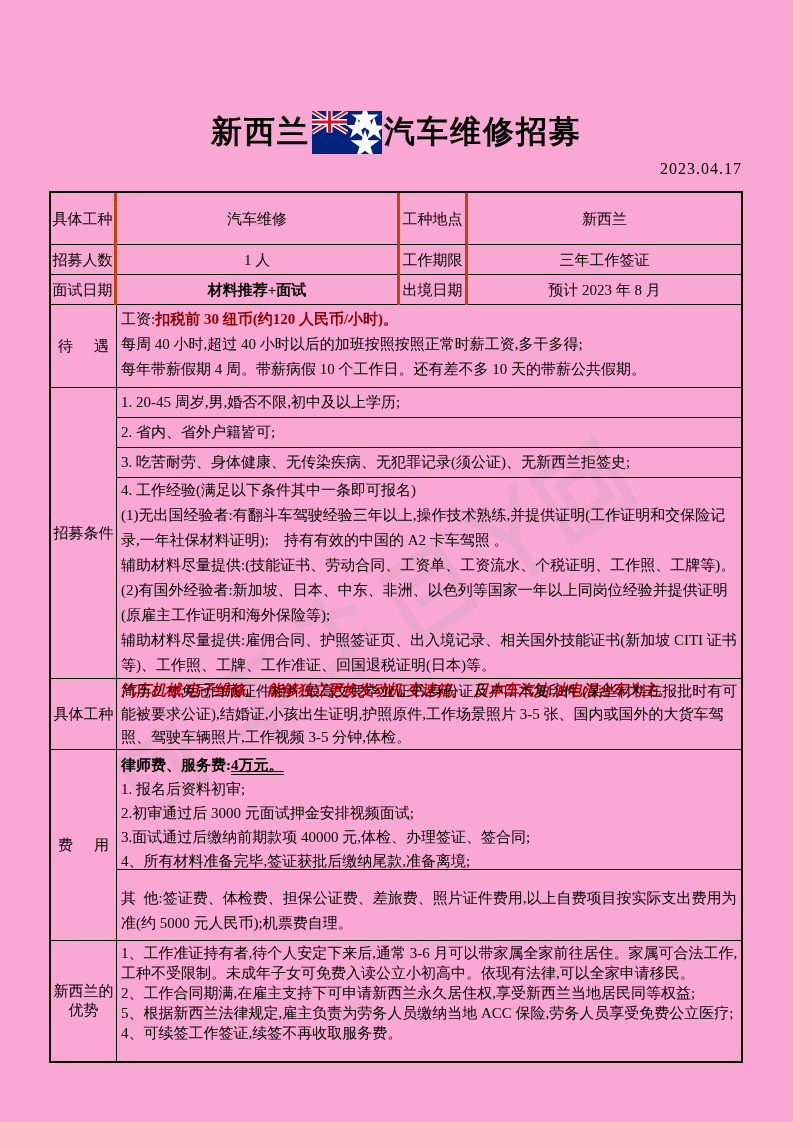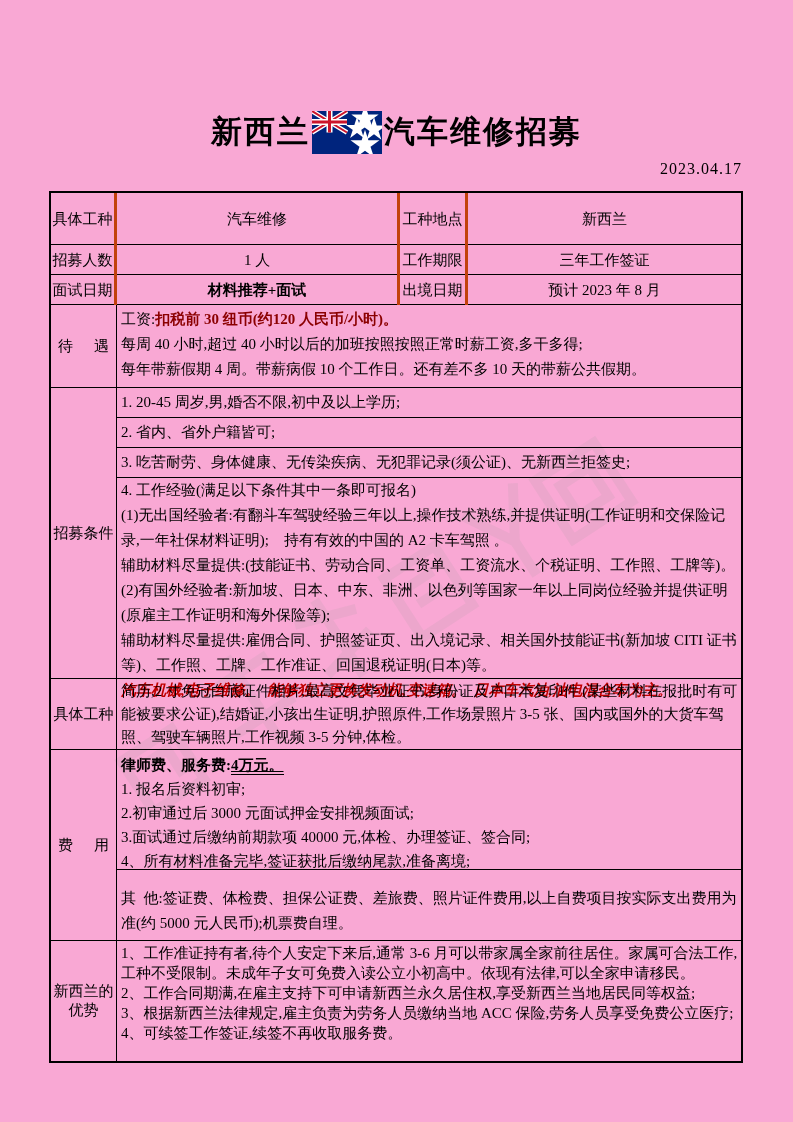--- a/index.html
+++ b/index.html
@@ -176,19 +176,19 @@
           <div class="para lh25">其  他:签证费、体检费、担保公证费、差旅费、照片证件费用,以上自费项目按实际支出费用为准(约 5000 元人民币);机票费自理。</div>
         </div>
       </div>
     </div>
 
     <div class="trow last">
       <div class="row-label">新西兰的优势</div>
       <div class="row-content adv">
         <div class="para lh20">1、工作准证持有者,待个人安定下来后,通常 3-6 月可以带家属全家前往居住。家属可合法工作,工种不受限制。未成年子女可免费入读公立小初高中。依现有法律,可以全家申请移民。</div>
         <div class="para lh20">2、工作合同期满,在雇主支持下可申请新西兰永久居住权,享受新西兰当地居民同等权益;</div>
-        <div class="para lh20">3、根据新西兰法律规定,雇主负责为劳务人员缴纳当地 ACC 保险,劳务人员享受免费公立医疗;</div>
+        <div class="para lh20">5、根据新西兰法律规定,雇主负责为劳务人员缴纳当地 ACC 保险,劳务人员享受免费公立医疗;</div>
         <div class="para lh20">4、可续签工作签证,续签不再收取服务费。</div>
       </div>
     </div>
 
   </div>
 </div>
 
 </body></html>

